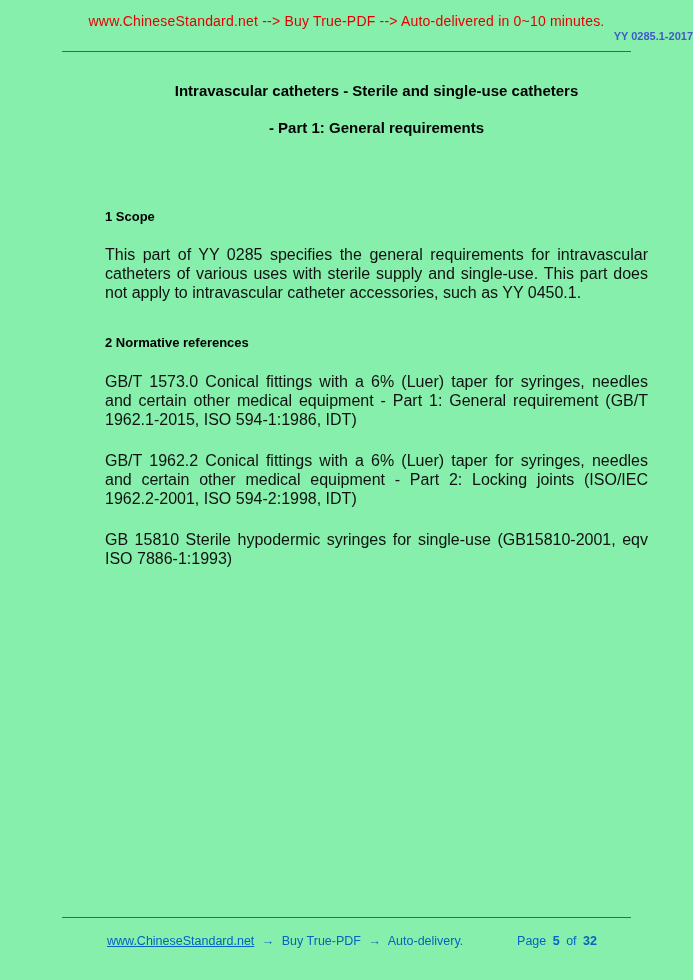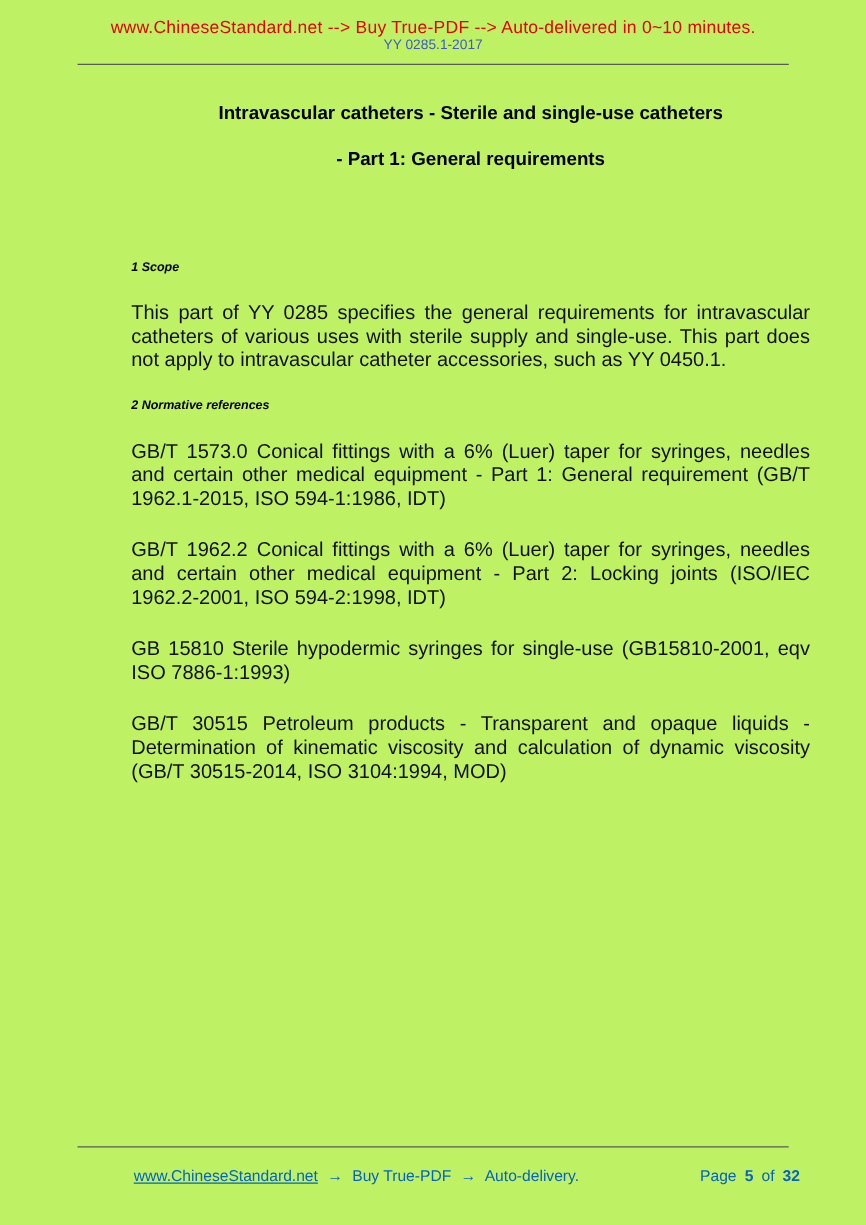--- a/index.html
+++ b/index.html
@@ -4,37 +4,38 @@
 <style>
   * { box-sizing: border-box; }
   html, body { margin: 0; padding: 0; background: #ffffff; }
   body { font-family: "Liberation Sans", sans-serif; color: #1a1a1a; }
 
   .page {
     position: relative;
     width: 693px;
     height: 980px;
     margin: 0 auto;
-    background: #bef264;
+    background: #86efac;
     overflow: hidden;
   }
 
   
   .banner {
     padding-top: 13px;
     text-align: center;
     color: #e60000;
     font-size: 14px;
     letter-spacing: 0.2px;
   }
   .doc-code {
-    text-align: center;
+    text-align: right;
     color: #3f5ac8;
     font-size: 11px;
     margin-top: 1px;
+    font-weight: bold;
   }
   .rule {
     border: none;
     border-top: 1px solid #5a5a5a;
     margin: 9px 62px 0 62px;
   }
 
   
   .content {
     padding: 0 45px 0 105px;
@@ -43,28 +44,27 @@
     margin-top: 30px;
     text-align: center;
     font-size: 15px;
     font-weight: bold;
     color: #000;
   }
   .doc-title .t-line { line-height: 1.2; }
   .doc-title .t-line + .t-line { margin-top: 19px; }
 
   .section-heading {
-    font-size: 10px;
+    font-size: 13px;
     font-weight: bold;
     color: #000;
     margin: 0;
-    font-style: italic;
   }
   .heading-scope { margin-top: 72px; }
-  .heading-norm  { margin-top: 21px; }
+  .heading-norm  { margin-top: 33px; }
 
   .para {
     font-size: 16px;
     line-height: 19px;
     text-align: justify;
     color: #111;
     margin: 0;
     margin-top: 22px;
   }
   .para.first { margin-top: 21px; }
@@ -78,21 +78,21 @@
   }
   .footer-rule {
     border: none;
     border-top: 1px solid #5a5a5a;
     margin: 0 62px 12px 62px;
   }
   .footer-row {
     display: flex;
     justify-content: space-between;
     align-items: center;
-    padding: 0 53px 0 107px;
+    padding: 0 96px 0 107px;
     font-size: 12.5px;
     color: #0563c1;
     margin-top: 16px;
   }
   .footer-left span { margin-right: 4px; }
   .footer-link {
     text-decoration: underline;
     cursor: pointer;
     color: #0563c1;
   }
@@ -122,21 +122,20 @@
 
     <h2 class="section-heading heading-norm">2 Normative references</h2>
 
 
     <p class="para">GB/T 1573.0 Conical fittings with a 6% (Luer) taper for syringes, needles and certain other medical equipment - Part 1: General requirement (GB/T 1962.1-2015, ISO 594-1:1986, IDT)</p>
 
     <p class="para">GB/T 1962.2 Conical fittings with a 6% (Luer) taper for syringes, needles and certain other medical equipment - Part 2: Locking joints (ISO/IEC 1962.2-2001, ISO 594-2:1998, IDT)</p>
 
     <p class="para">GB 15810 Sterile hypodermic syringes for single-use (GB15810-2001, eqv ISO 7886-1:1993)</p>
 
-    <p class="para">GB/T 30515 Petroleum products - Transparent and opaque liquids - Determination of kinematic viscosity and calculation of dynamic viscosity (GB/T 30515-2014, ISO 3104:1994, MOD)</p>
 
 
 
 
   </div>
 
   <div class="footer">
     <hr class="footer-rule">
     <div class="footer-row">
       <div class="footer-left">

